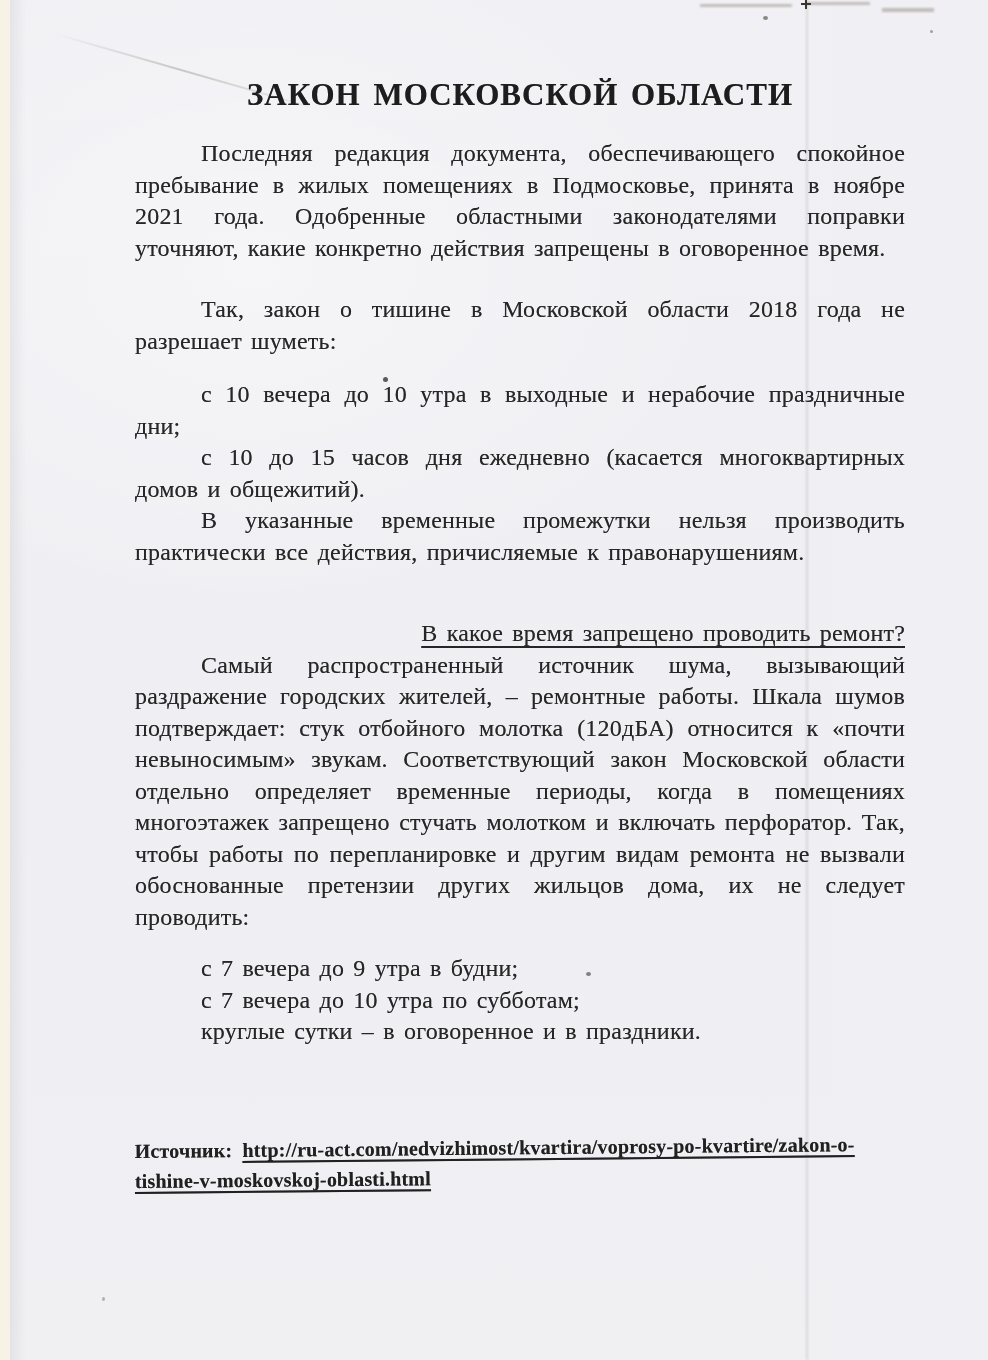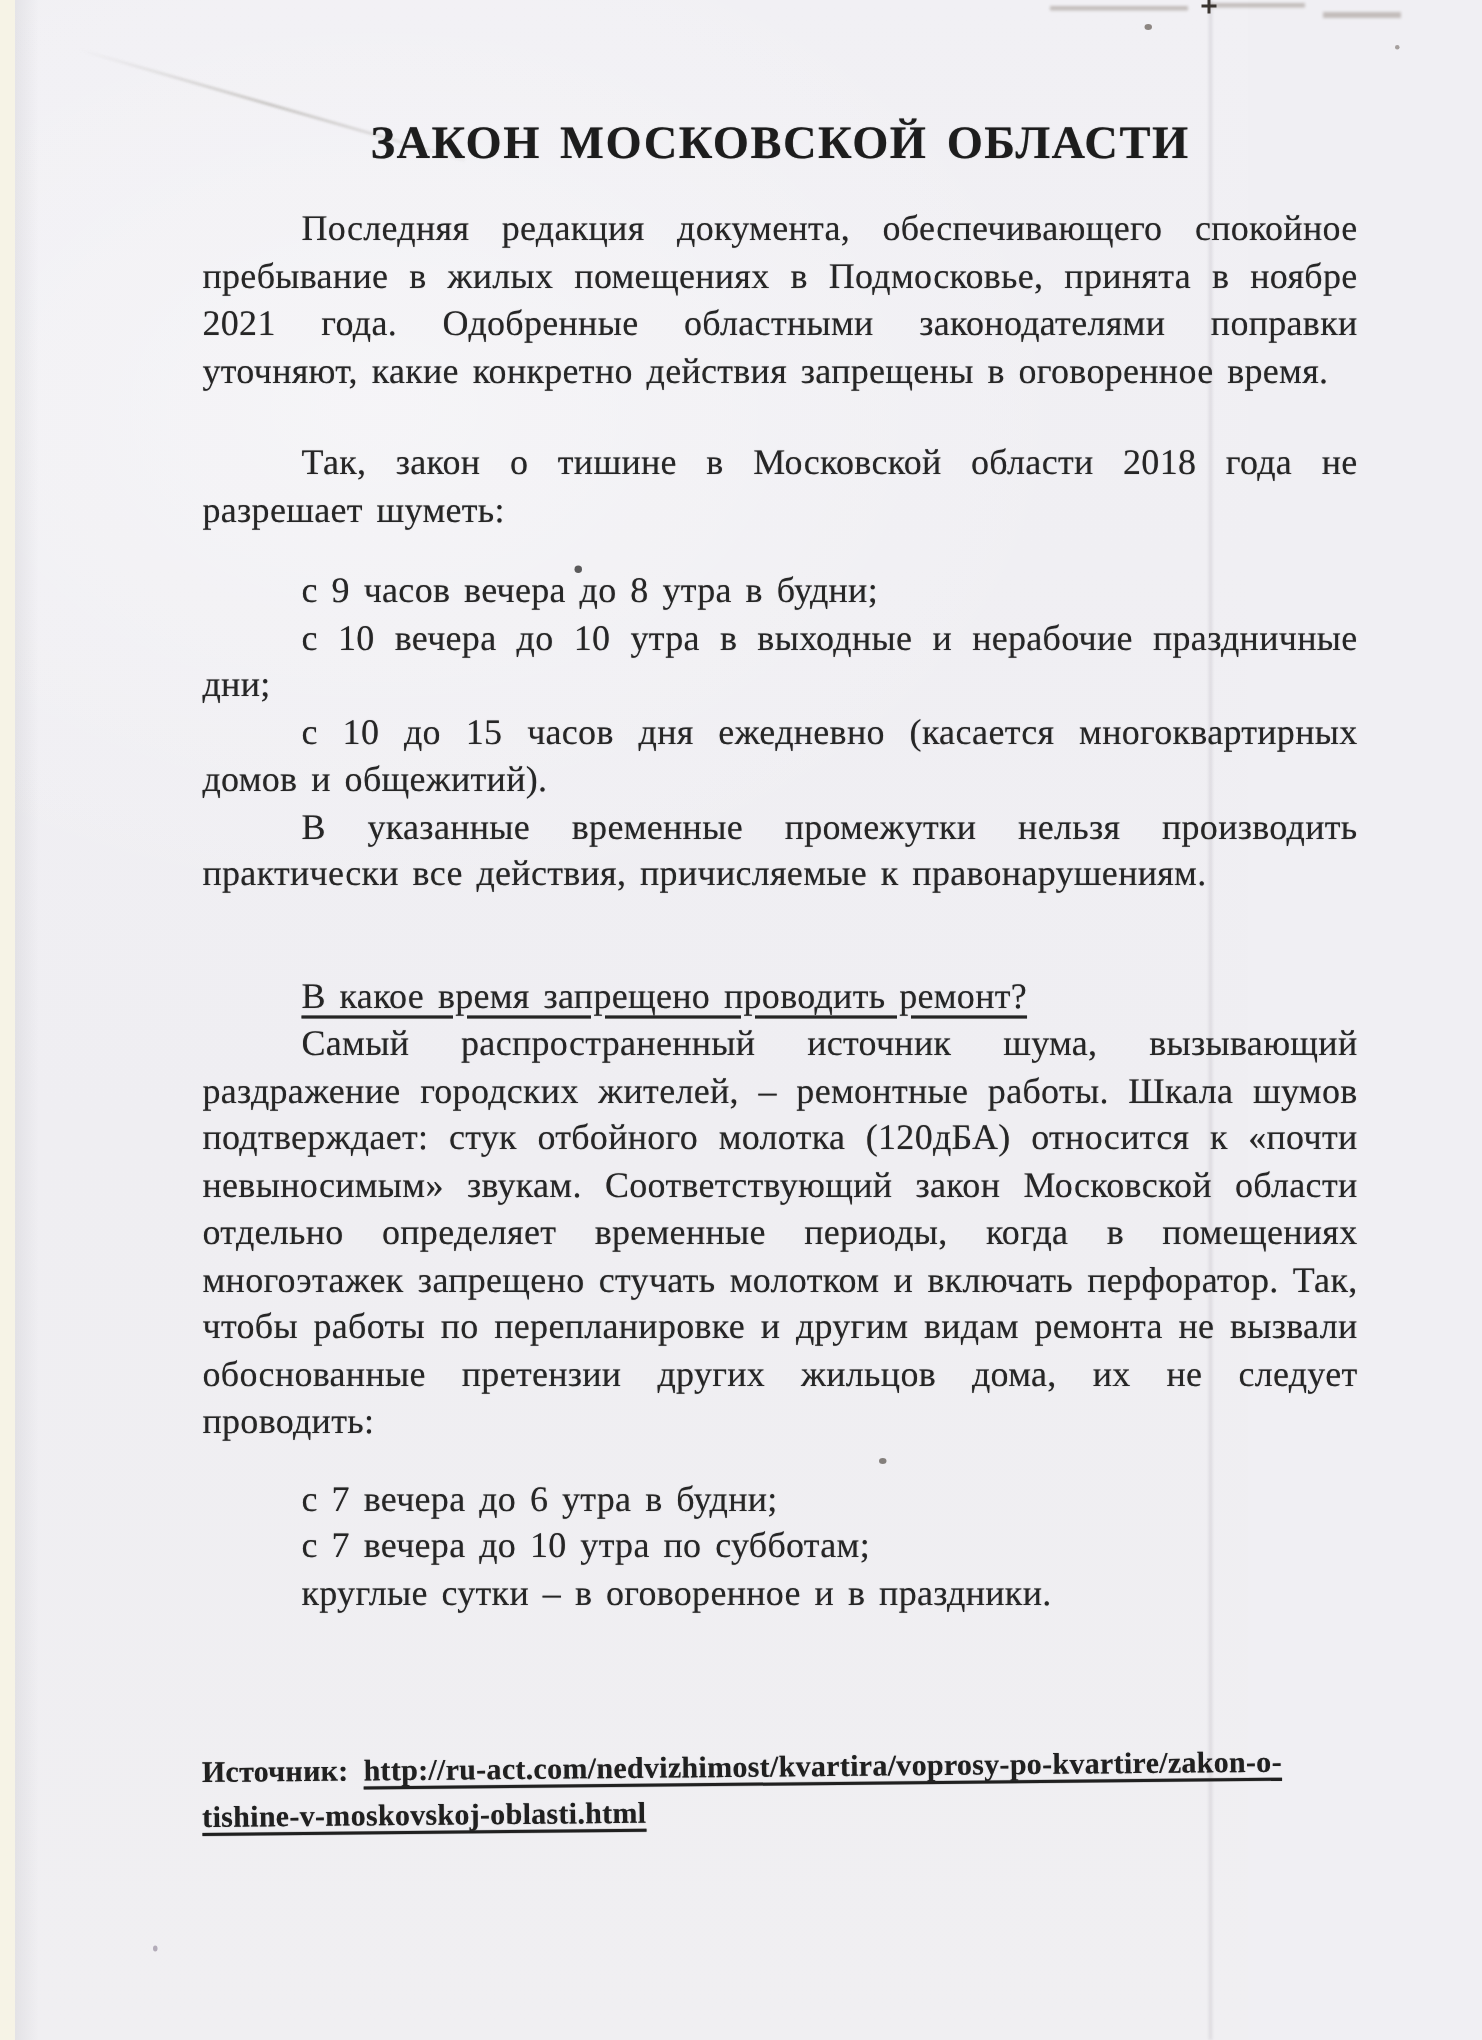--- a/index.html
+++ b/index.html
@@ -67,21 +67,21 @@
   }
   .para {
     text-align: justify;
     text-indent: 66px;
   }
   .mt-intro   { margin-top: 22px; }
   .mt-block   { margin-top: 30px; }
   .mt-list    { margin-top: 22px; }
   .mt-list2   { margin-top: 20px; }
   .mt-heading { margin-top: 50px; }
-  .heading { text-indent: 66px; }
+  .heading { text-indent: 66px; text-align: right; }
   .heading .u {
     text-decoration: underline;
     text-decoration-thickness: 2px;
     text-underline-offset: 5px;
   }
   .source {
     margin-top: 88px;
     font-size: 20px;
     line-height: 30px;
     font-weight: bold;
@@ -117,33 +117,32 @@
 
   <div class="content">
 
     <h1 class="doc-title">ЗАКОН МОСКОВСКОЙ ОБЛАСТИ</h1>
 
     <p class="para mt-intro">Последняя редакция документа, обеспечивающего спокойное пребывание в жилых помещениях в Подмосковье, принята в ноябре 2021 года. Одобренные областными законодателями поправки уточняют, какие конкретно действия запрещены в оговоренное время.</p>
 
     <p class="para mt-block">Так, закон о тишине в Московской области 2018 года не разрешает шуметь:</p>
 
     <div class="list mt-list">
-      <p class="para">с 9 часов вечера до 8 утра в будни;</p>
       <p class="para">с 10 вечера до 10 утра в выходные и нерабочие праздничные дни;</p>
       <p class="para">с 10 до 15 часов дня ежедневно (касается многоквартирных домов и общежитий).</p>
     </div>
 
     <p class="para">В указанные временные промежутки нельзя производить практически все действия, причисляемые к правонарушениям.</p>
 
     <p class="heading mt-heading"><span class="u">В какое время запрещено проводить ремонт?</span></p>
 
     <p class="para">Самый распространенный источник шума, вызывающий раздражение городских жителей, – ремонтные работы. Шкала шумов подтверждает: стук отбойного молотка (120дБА) относится к «почти невыносимым» звукам. Соответствующий закон Московской области отдельно определяет временные периоды, когда в помещениях многоэтажек запрещено стучать молотком и включать перфоратор. Так, чтобы работы по перепланировке и другим видам ремонта не вызвали обоснованные претензии других жильцов дома, их не следует проводить:</p>
 
     <div class="list mt-list2">
-      <p class="para">с 7 вечера до 6 утра в будни;</p>
+      <p class="para">с 7 вечера до 9 утра в будни;</p>
       <p class="para">с 7 вечера до 10 утра по субботам;</p>
       <p class="para">круглые сутки – в оговоренное и в праздники.</p>
     </div>
 
     <p class="source"><span class="src-label">Источник:</span><span class="src-url">http://ru-act.com/nedvizhimost/kvartira/voprosy-po-kvartire/zakon-o-tishine-v-moskovskoj-oblasti.html</span></p>
 
   </div>
 
   <div class="speck smudge" style="left:700px; top:4px; width:92px; height:3px;"></div>
   <div class="speck smudge" style="left:806px; top:2px; width:64px; height:3px;"></div>

